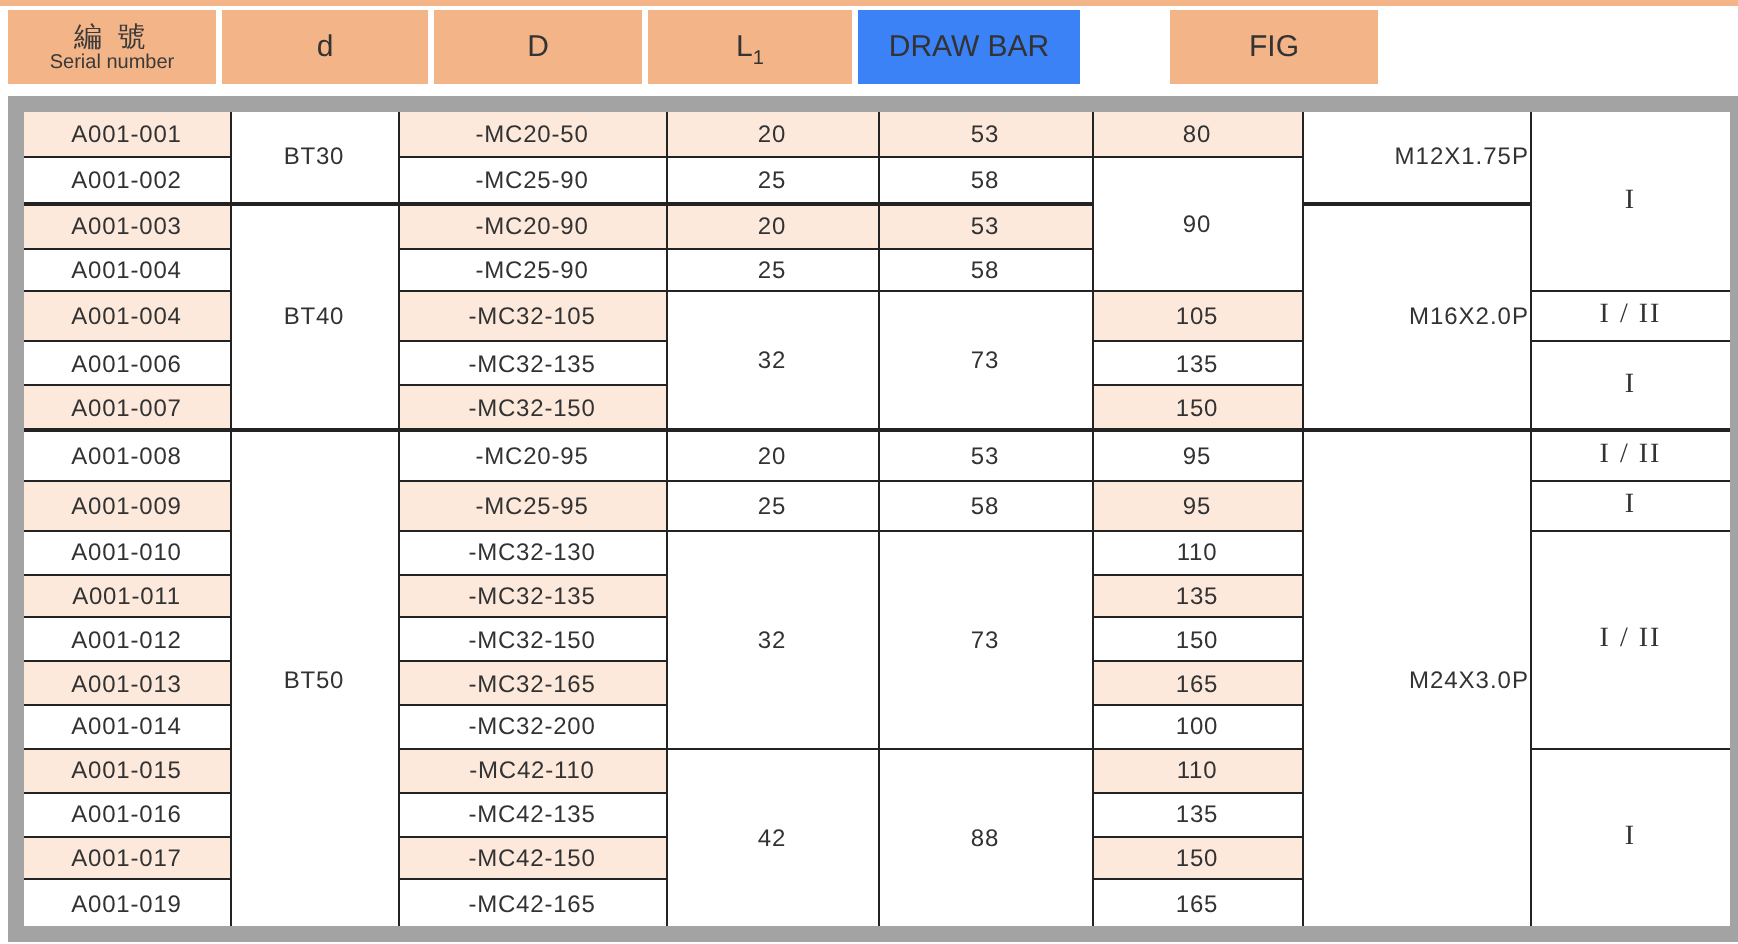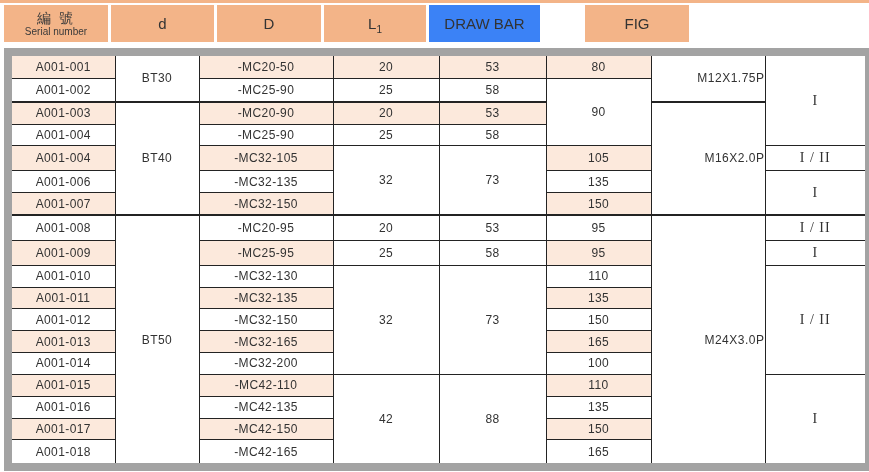--- a/index.html
+++ b/index.html
@@ -203,19 +203,19 @@
           <td class="col-serial">A001-016</td>
           <td class="col-catno">-MC42-135</td>
           <td class="col-l1">135</td>
         </tr>
         <tr>
           <td class="col-serial shade">A001-017</td>
           <td class="col-catno shade">-MC42-150</td>
           <td class="col-l1 shade">150</td>
         </tr>
         <tr>
-          <td class="col-serial">A001-018</td>
+          <td class="col-serial">A001-019</td>
           <td class="col-catno">-MC42-165</td>
           <td class="col-l1">165</td>
         </tr>
       </tbody>
   </table>
 </div>
 
 </body></html>

